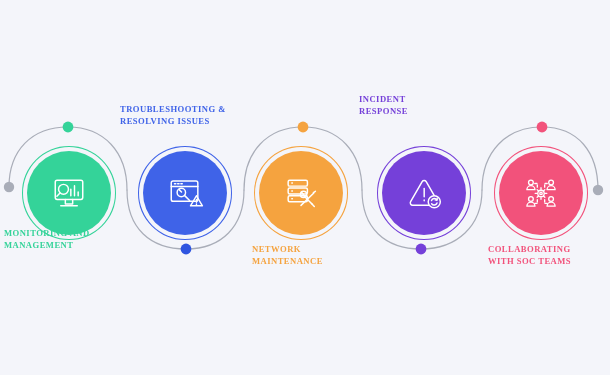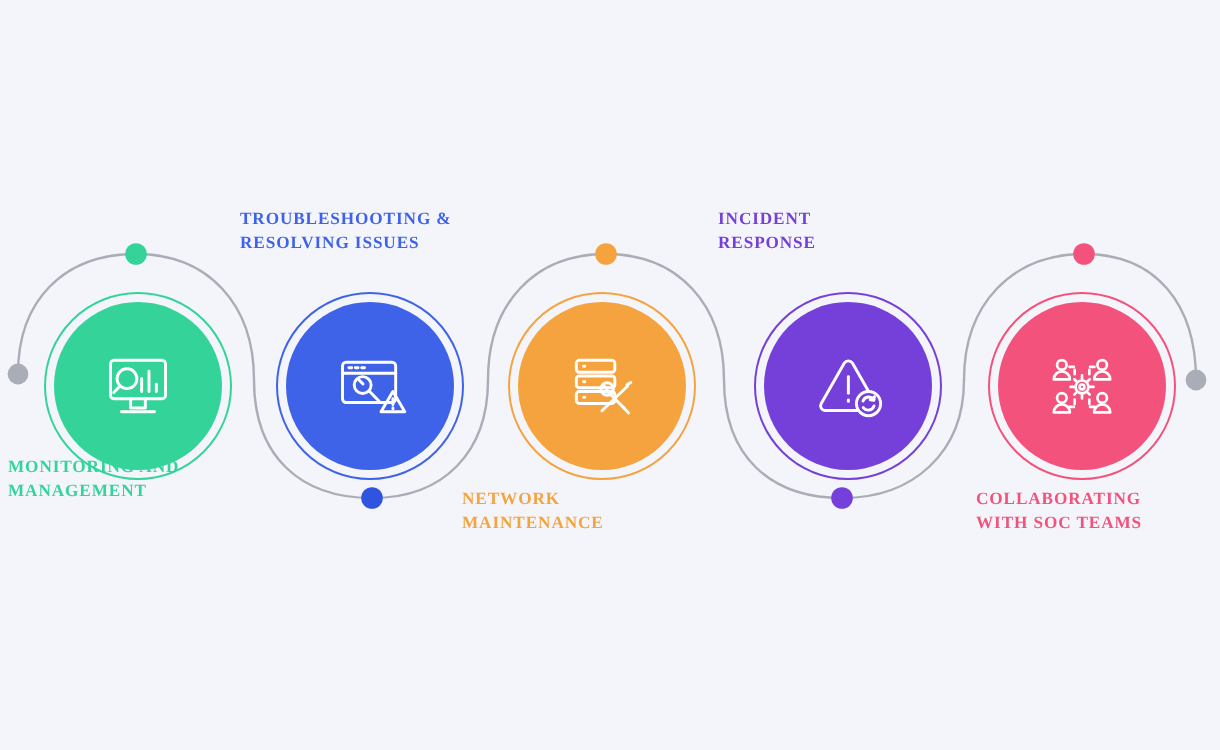--- a/index.html
+++ b/index.html
@@ -105,40 +105,40 @@
           <path d="M14 13.2 h0.6 M14 21.7 h0.6 M14 30.2 h0.6"></path>
           <path d="M24 37.5 L38 24"></path>
           <path d="M36 36 L26.5 26.5"></path>
           <circle cx="26.8" cy="25.6" r="3.4"></circle>
           <path d="M24.5 23.3 l2.3 2.3"></path>
           <path d="M35.5 35.5 l3 3.2"></path>
           <path d="M37.5 23.5 l2.2 -1.4"></path>
         </svg>
       </span>
     </div>
-    <div class="label" style="left:231px;top:244px;width:130px;color:#f5a33f;">NETWORK
+    <div class="label" style="left:252px;top:244px;width:130px;color:#f5a33f;">NETWORK
 MAINTENANCE</div>
   </div>
 
   <div class="node">
     <div class="ring" style="left:377px;top:146px;width:94px;height:94px;border:2px solid #7540d9;"></div>
     <div class="disc" style="left:382px;top:151px;width:84px;height:84px;background:#7540d9;box-shadow:0 0 0 4px #f4f5fa;">
       <span>
         <svg class="icon-svg" width="44" height="44" viewBox="0 0 48 48" fill="none" stroke="#ffffff" stroke-width="1.6" stroke-linecap="round" stroke-linejoin="round">
           <path d="M22 11.5 a2.6 2.6 0 0 1 4.4 0 L39 33.5 a2.6 2.6 0 0 1 -2.2 3.9 H11.6 a2.6 2.6 0 0 1 -2.2 -3.9 z"></path>
           <path d="M24.2 19 v9"></path>
           <path d="M24.2 31.6 v0.8"></path>
           <circle cx="35.2" cy="33.6" r="6.6" fill="#7540d9"></circle>
           <path d="M32.2 32.2 a3.4 3.4 0 0 1 5.9 -0.9"></path>
           <path d="M38.2 34.9 a3.4 3.4 0 0 1 -5.9 0.9"></path>
           <path d="M38.4 29.8 l-0.3 2 l-2 -0.3"></path>
         </svg>
       </span>
     </div>
-    <div class="label" style="left:359px;top:104px;width:130px;color:#7540d9;">INCIDENT
+    <div class="label" style="left:359px;top:94px;width:130px;color:#7540d9;">INCIDENT
 RESPONSE</div>
   </div>
 
   <div class="node">
     <div class="ring" style="left:494px;top:146px;width:94px;height:94px;border:2px solid #f2527b;"></div>
     <div class="disc" style="left:499px;top:151px;width:84px;height:84px;background:#f2527b;box-shadow:0 0 0 4px #f4f5fa;">
       <span>
         <svg class="icon-svg" width="44" height="44" viewBox="0 0 48 48" fill="none" stroke="#ffffff" stroke-width="1.45" stroke-linecap="round" stroke-linejoin="round">
           <g>
             <circle cx="13" cy="12.5" r="2.6"></circle>

